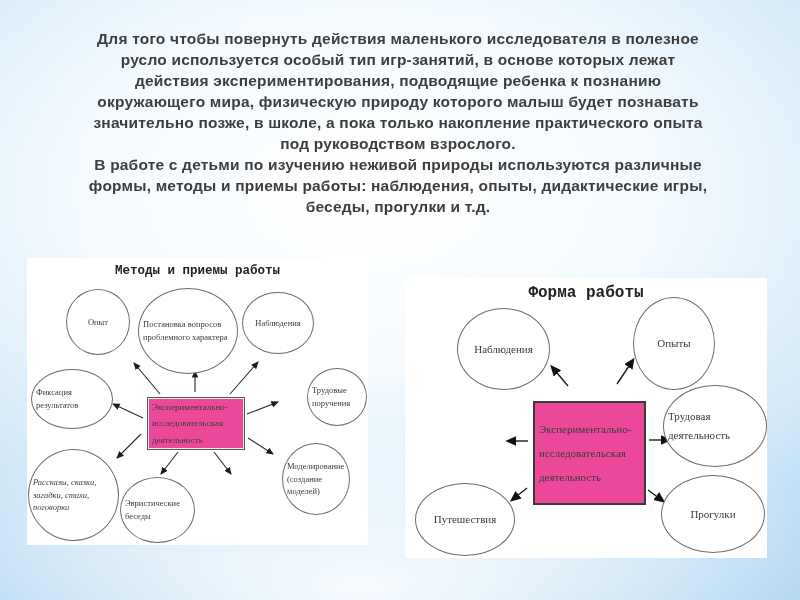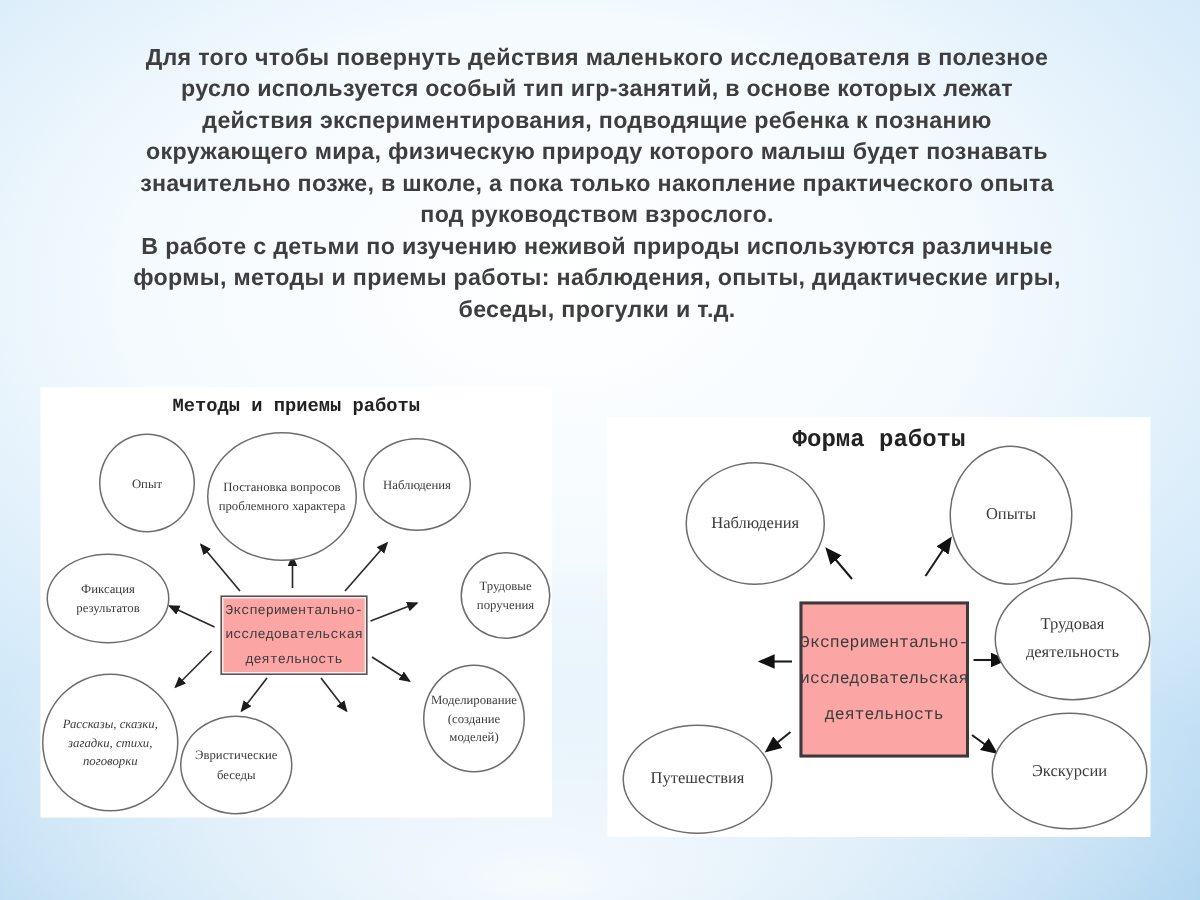--- a/index.html
+++ b/index.html
@@ -22,30 +22,30 @@
   .panel-left{left:27px;top:258px;width:341px;height:287px;}
   .panel-right{left:405px;top:278px;width:362px;height:280px;}
   .d-title{
     position:absolute;left:0;right:0;text-align:center;
     font-family:Liberation Mono, monospace;font-weight:bold;color:#222;
   }
   .panel-left .d-title{top:6px;font-size:12.5px;}
   .panel-right .d-title{top:6px;font-size:16px;}
   .node{
     position:absolute;border:1.2px solid #6d6d6d;border-radius:50%;
-    display:flex;align-items:center;justify-content:center;text-align:center;
+    display:flex;align-items:center;justify-content:center;text-align:left;
     font-family:"Liberation Serif", serif;color:#3c3c3c;background:#fff;
     box-sizing:border-box;padding:4px;
   }
   .panel-left .node{font-size:8.5px;line-height:1.5;}
   .panel-right .node{font-size:11px;line-height:1.7;}
   .cbox{
-    position:absolute;background:#fca5a5;
-    display:flex;align-items:center;justify-content:center;text-align:center;
-    font-family:Liberation Mono, monospace;color:#3c3c3c;
+    position:absolute;background:#ec4899;
+    display:flex;align-items:center;justify-content:center;
+    font-family:Liberation Serif, serif;color:#3c3c3c;
     box-sizing:border-box;padding:4px;
   }
   .panel-left .cbox{border:1px solid #555;box-shadow:0 0 0 1px #eee inset;font-size:9px;line-height:1.8;}
   .panel-right .cbox{border:2px solid #3a3a3a;font-size:11px;line-height:2.2;}
   .arrows{position:absolute;left:0;top:0;}
   
   .n-opyt{left:39px;top:31px;width:64px;height:66px;}
   .n-postanovka{left:111px;top:30px;width:100px;height:86px;}
   .n-nabl-l{left:215px;top:34px;width:72px;height:62px;}
   .n-fiks{left:4px;top:111px;width:82px;height:60px;}
@@ -119,17 +119,17 @@
         <line x1="244" y1="162" x2="264" y2="162" marker-end="url(#ah2)"></line>
         <line x1="122" y1="210" x2="107" y2="222" marker-end="url(#ah2)"></line>
         <line x1="243" y1="212" x2="258" y2="223" marker-end="url(#ah2)"></line>
       </g>
     </svg>
     <div class="d-title">Форма работы</div>
     <div class="node n-nabl-r">Наблюдения</div>
     <div class="node n-opyty">Опыты</div>
     <div class="node n-trud-r">Трудовая деятельность</div>
     <div class="node n-putesh">Путешествия</div>
-    <div class="node n-ekskurs">Экскурсии</div>
+    <div class="node n-ekskurs">Прогулки</div>
     <div class="cbox cbox-right">Экспериментально-исследовательская деятельность</div>
   </div>
 
 </div>
 
 </body></html>

